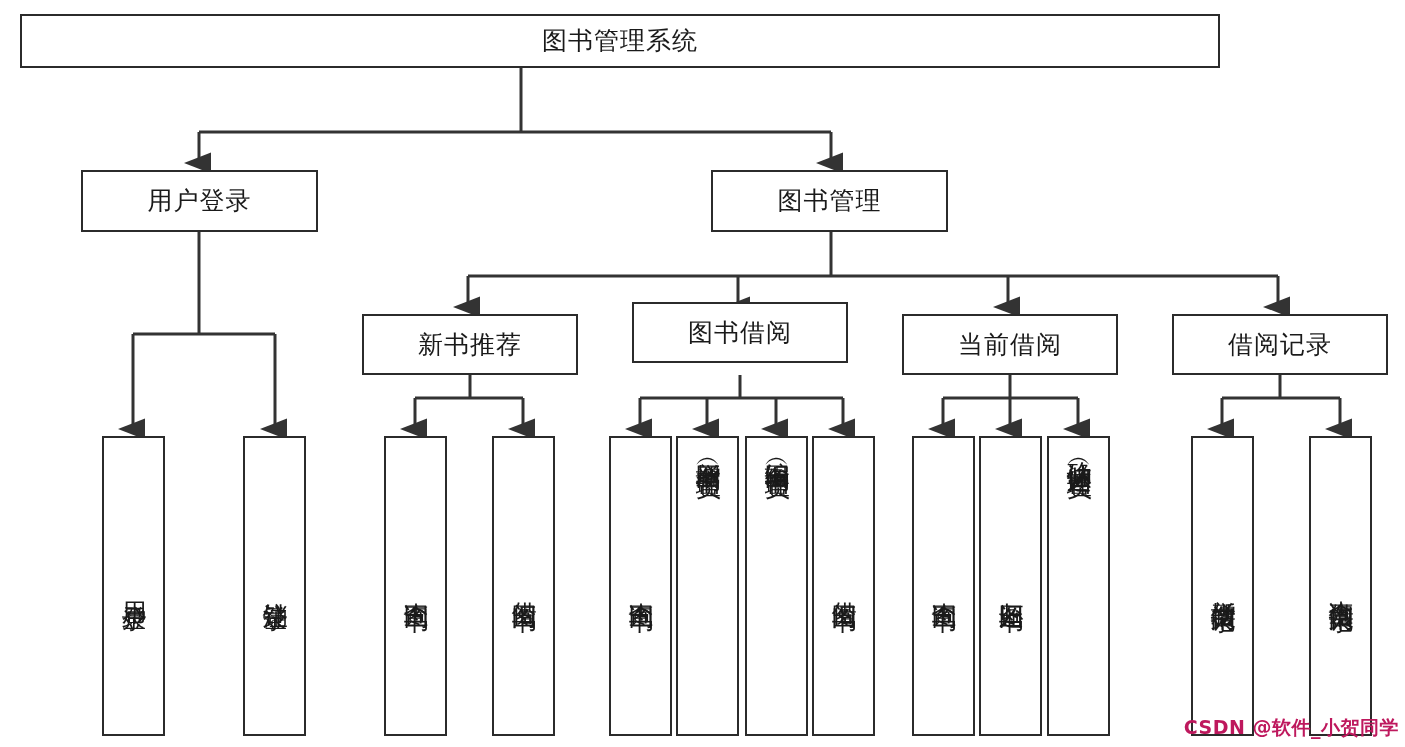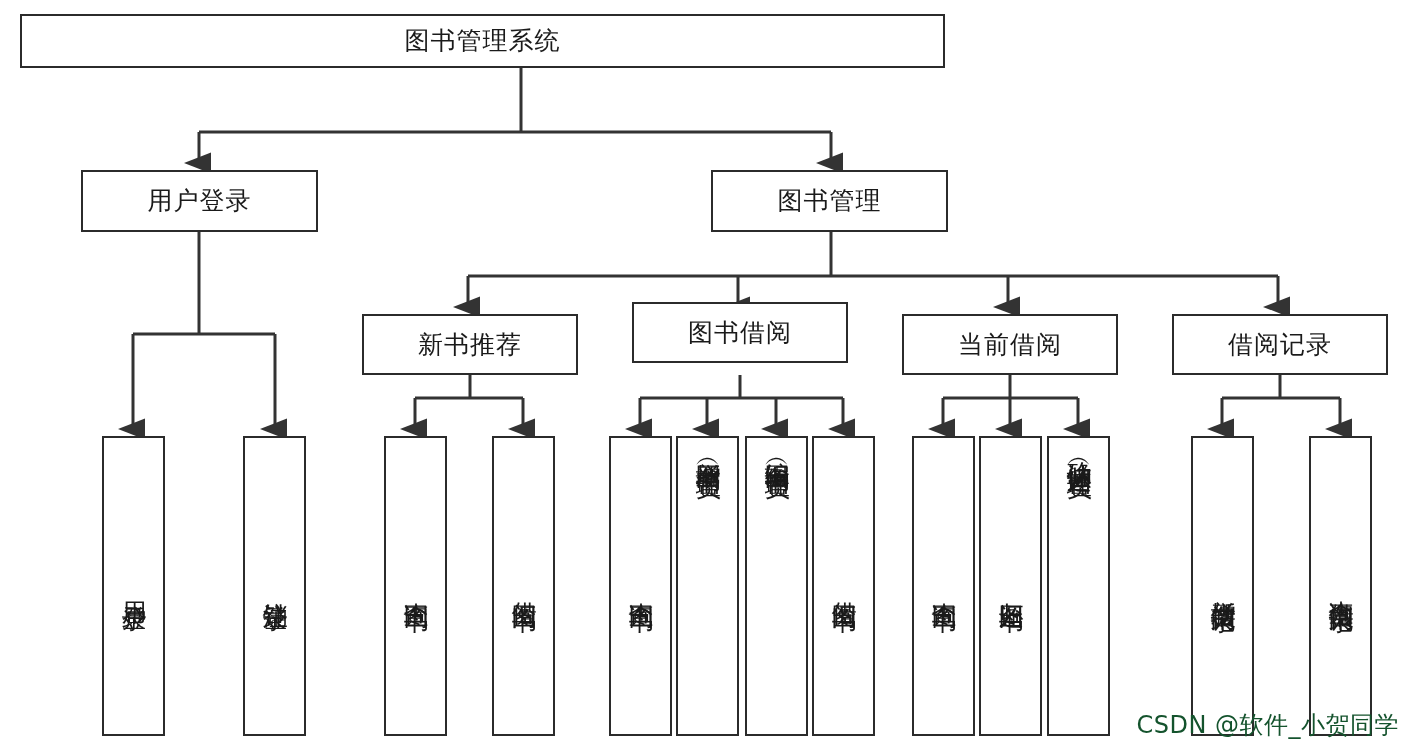--- a/index.html
+++ b/index.html
@@ -51,25 +51,26 @@
     padding: 4px 0;
     line-height: 1.05;
   }
   .node-v.top-aligned {
     justify-content: flex-start;
   }
   .watermark {
     position: absolute;
     right: 6px;
     bottom: 6px;
-    font-size: 24px;
-    color: #14532d;
+    font-size: 19px;
+    color: #be185d;
     letter-spacing: 0.5px;
     white-space: nowrap;
     pointer-events: none;
+    font-weight: bold;
   }
 </style>
 </head>
 <body>
 
 <div id="diagram-root">
 
   <svg id="diagram-svg" viewBox="0 0 1405 747" xmlns="http://www.w3.org/2000/svg">
     <defs>
       <marker id="arrow" markerWidth="10" markerHeight="10" refX="3.2" refY="4" orient="auto" markerUnits="strokeWidth">
@@ -113,21 +114,21 @@
       <path d="M1010,398 L1010,428" marker-end="url(#arrow)"></path>
       <path d="M1078,398 L1078,428" marker-end="url(#arrow)"></path>
 
       <path d="M1280,375 L1280,398"></path>
       <path d="M1222,398 L1340,398"></path>
       <path d="M1222,398 L1222,428" marker-end="url(#arrow)"></path>
       <path d="M1340,398 L1340,428" marker-end="url(#arrow)"></path>
     </g>
   </svg>
 
-  <div class="node node-h" style="left:20px; top:14px; width:925px; height:54px;">
+  <div class="node node-h" style="left:20px; top:14px; width:1200px; height:54px;">
     <span>图书管理系统</span>
   </div>
 
   <div class="node node-h" style="left:81px; top:170px; width:237px; height:62px;">
     <span>用户登录</span>
   </div>
   <div class="node node-h" style="left:711px; top:170px; width:237px; height:62px;">
     <span>图书管理</span>
   </div>
 

